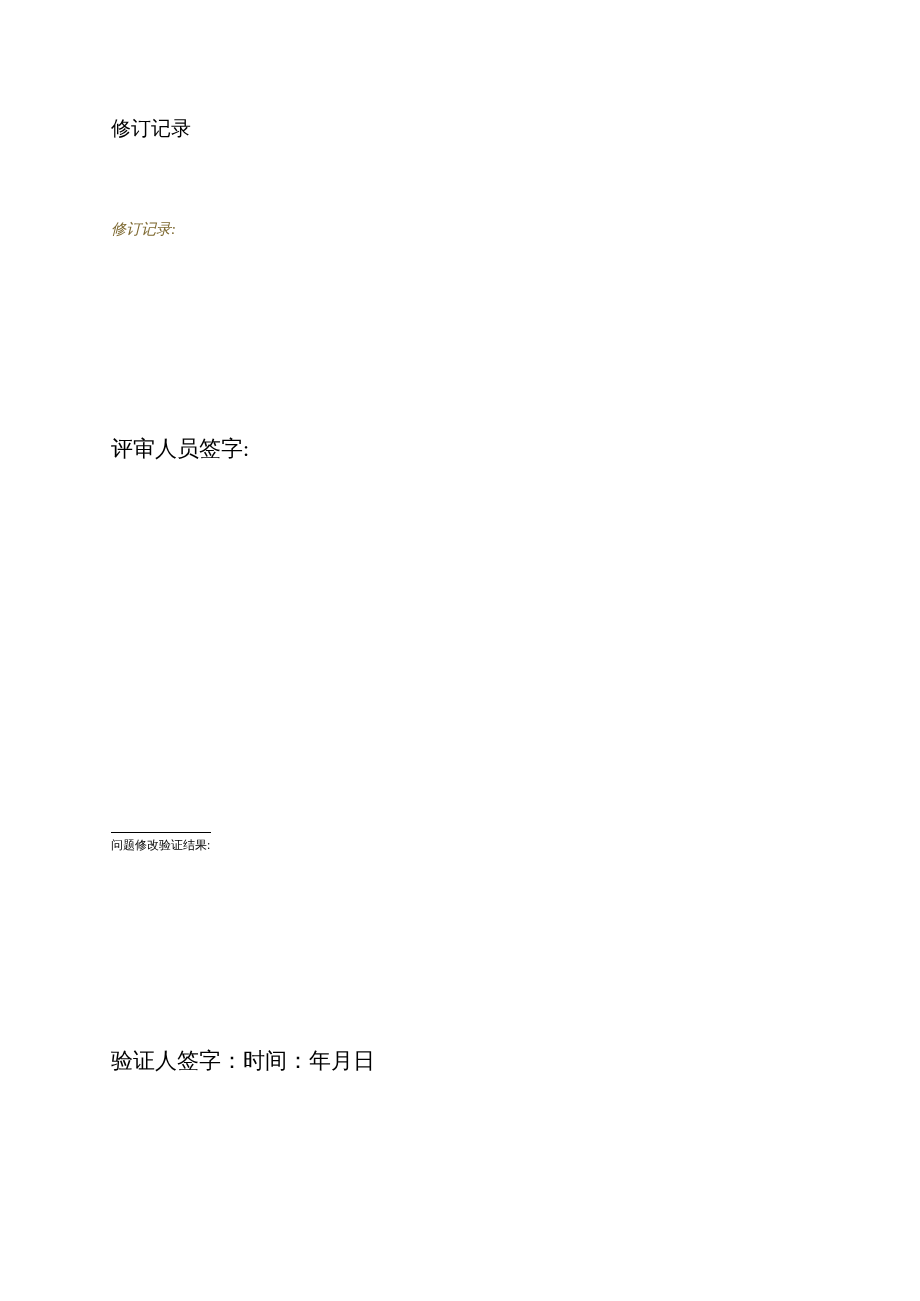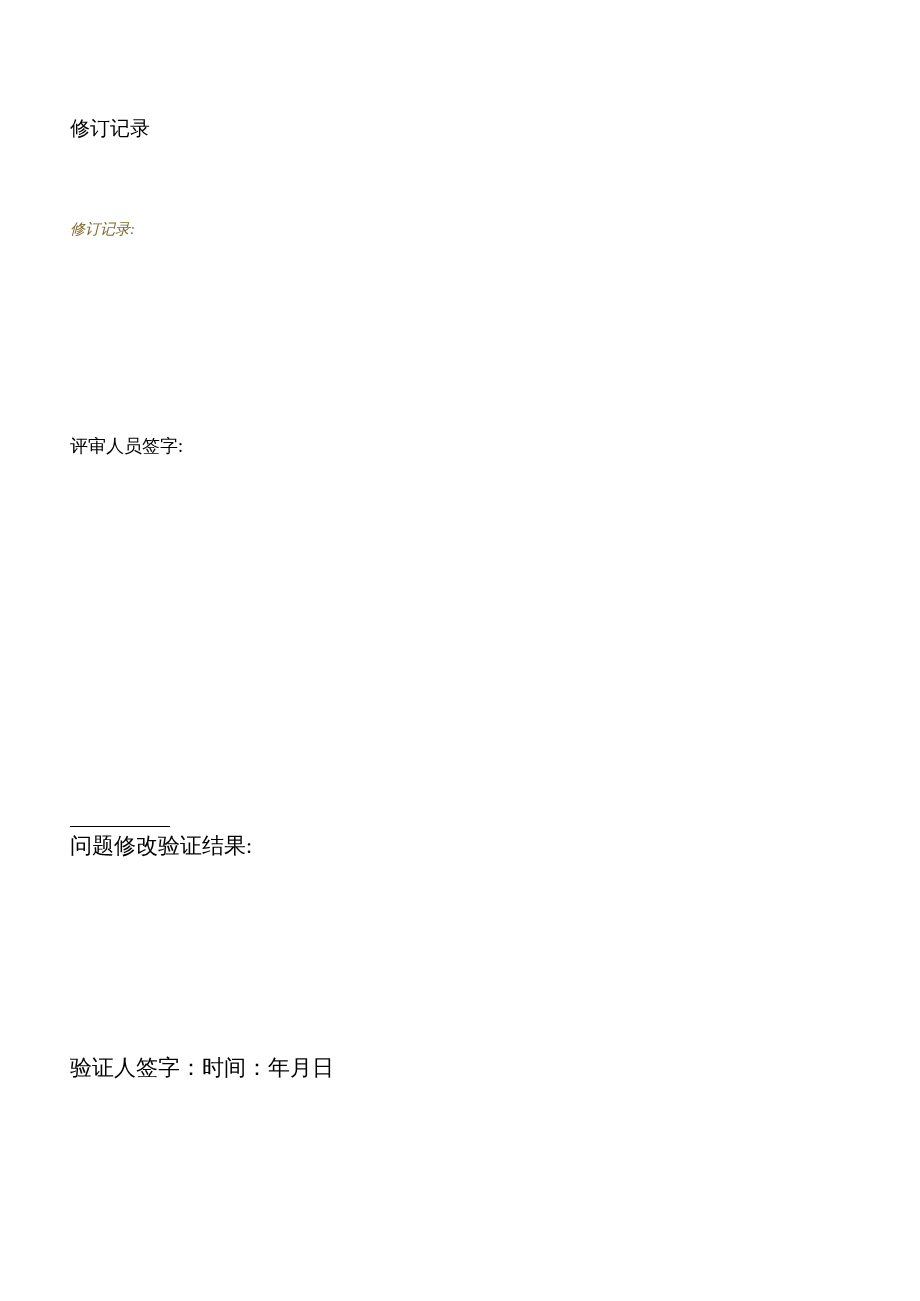--- a/index.html
+++ b/index.html
@@ -8,48 +8,48 @@
       box-sizing: border-box;
     }
     body {
       width: 920px;
       height: 1301px;
       background: #ffffff;
       font-family: "SimSun", "宋体", serif;
       position: relative;
     }
     .page {
-      padding: 115px 85px 0 70px;
+      padding: 115px 85px 0 111px;
     }
     .heading-1 {
       font-size: 20px;
       color: #000000;
       font-weight: normal;
       margin-bottom: 78px;
     }
     .heading-2 {
       font-size: 15px;
       color: #7d6830;
       font-style: italic;
       font-family: "KaiTi", "楷体", serif;
       margin-bottom: 195px;
     }
     .heading-3 {
-      font-size: 18px;
+      font-size: 22px;
       color: #000000;
       font-weight: normal;
       margin-bottom: 368px;
     }
     .divider-line {
       width: 100px;
       border-top: 1px solid #000000;
       margin-bottom: 4px;
     }
     .heading-4 {
-      font-size: 22px;
+      font-size: 12px;
       color: #000000;
       font-weight: normal;
       margin-bottom: 192px;
     }
     .heading-5 {
       font-size: 22px;
       color: #000000;
       font-weight: normal;
     }
   </style>

